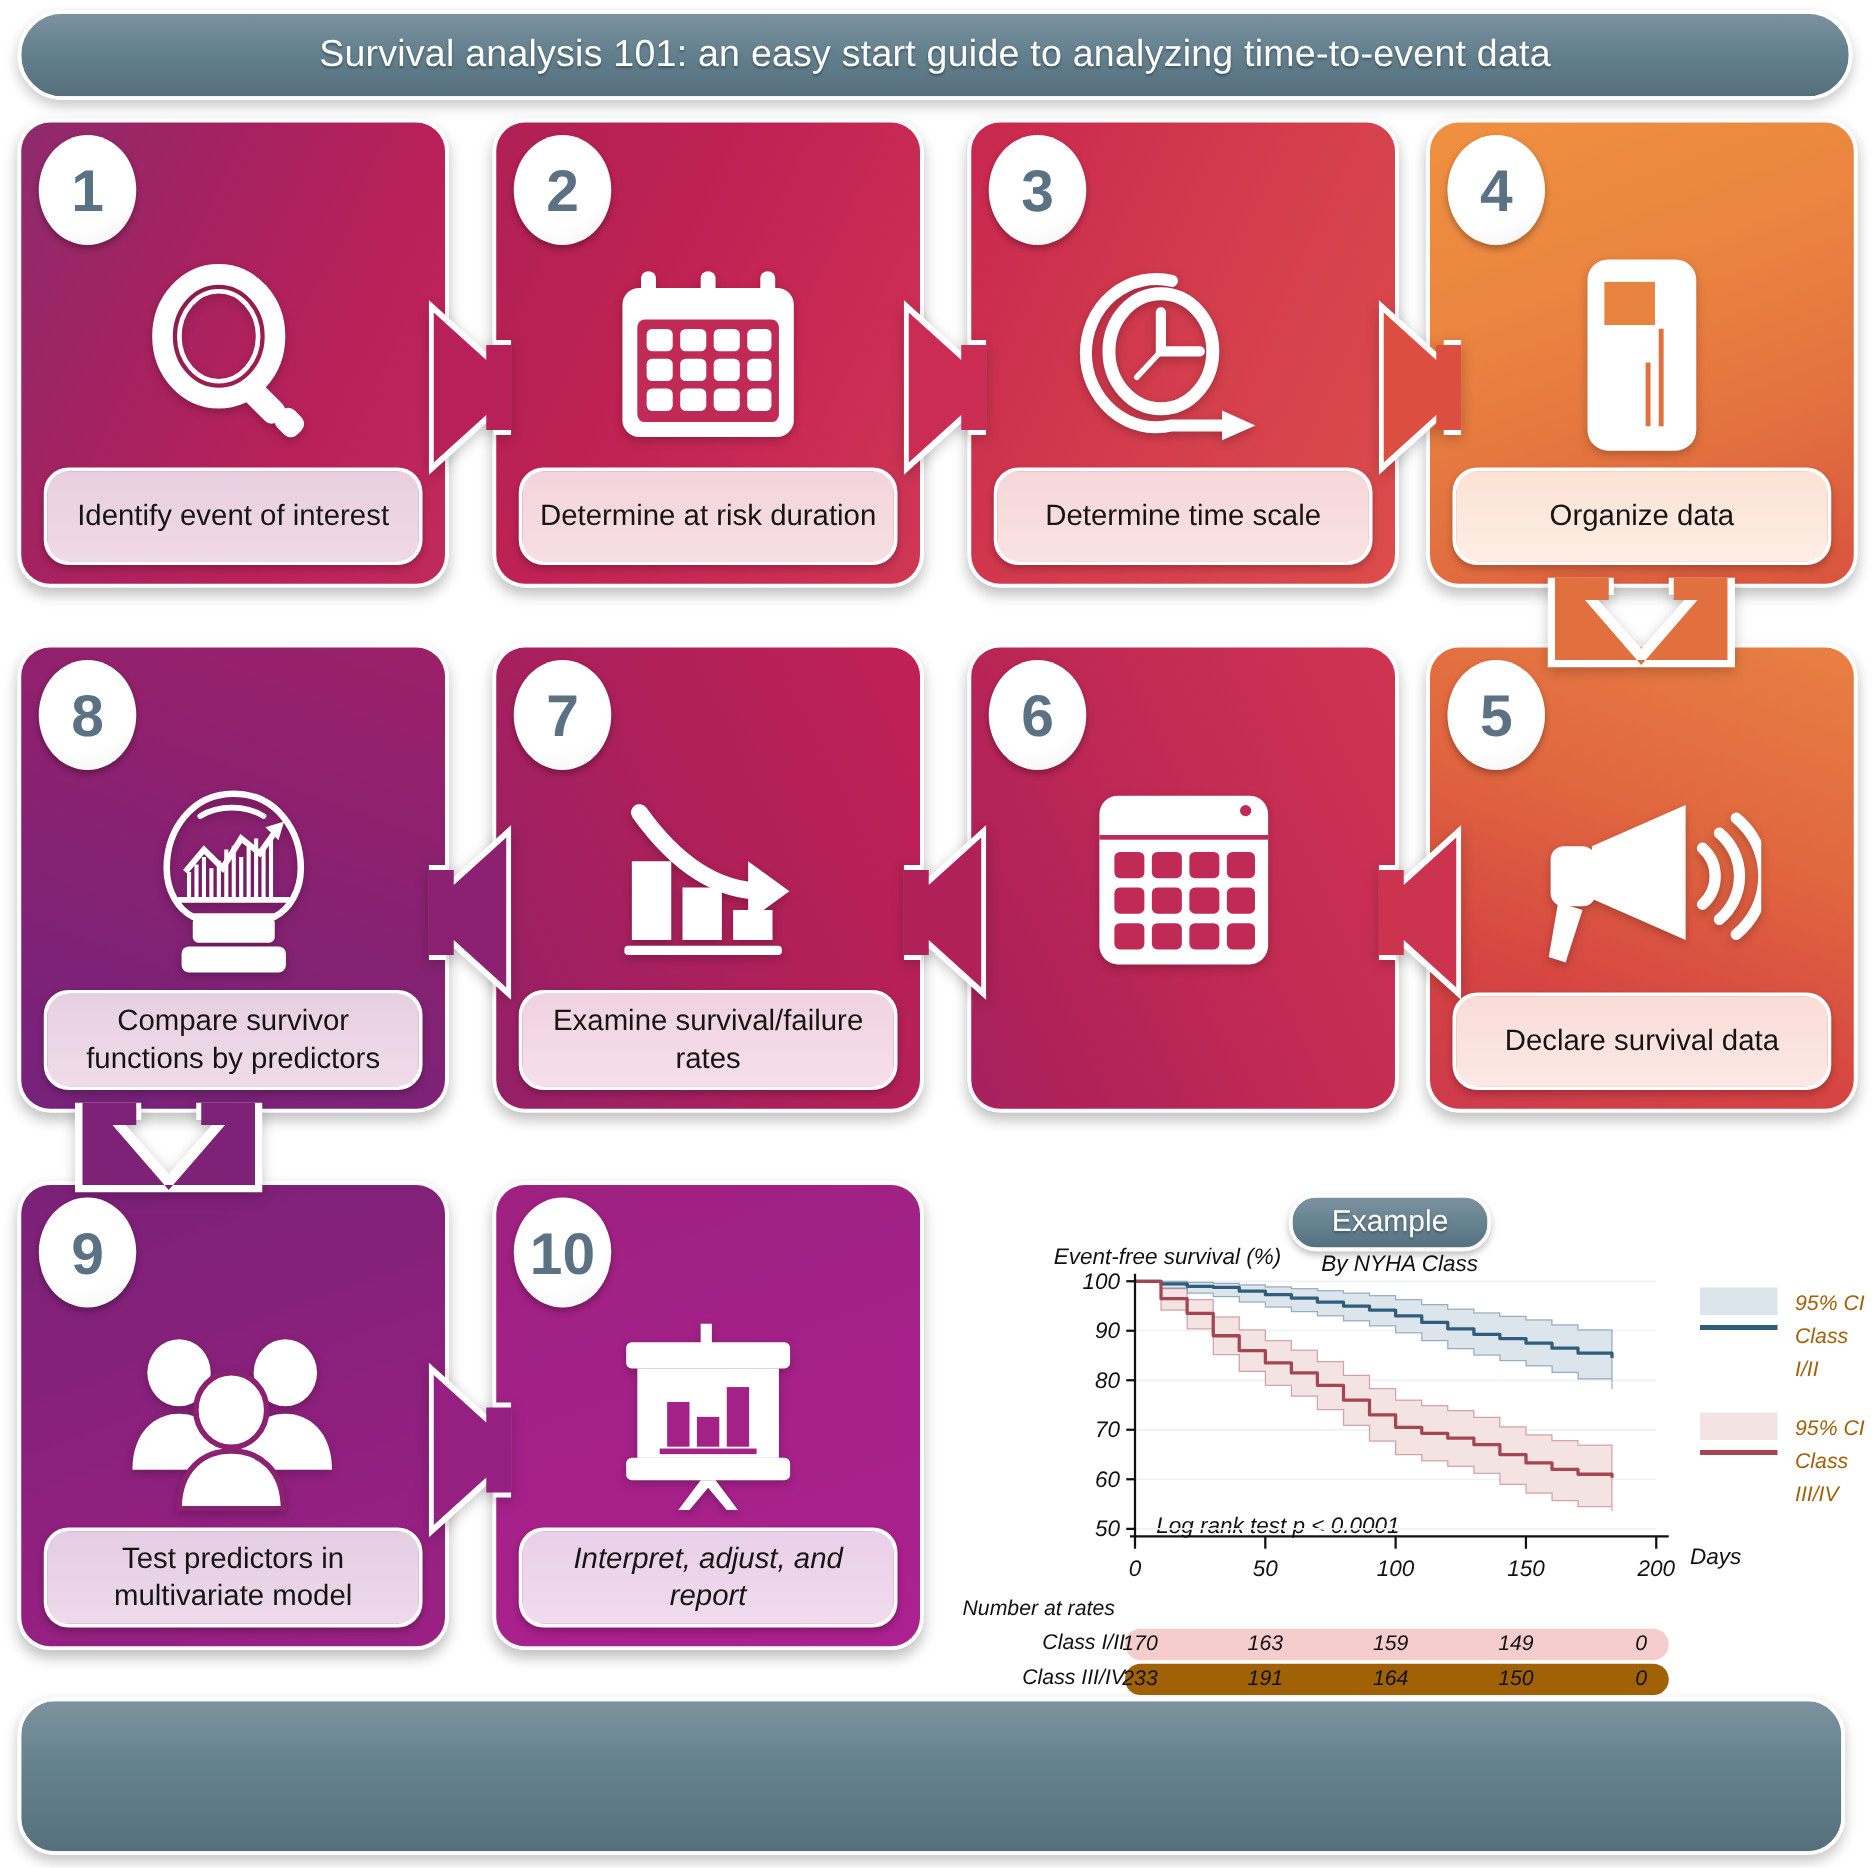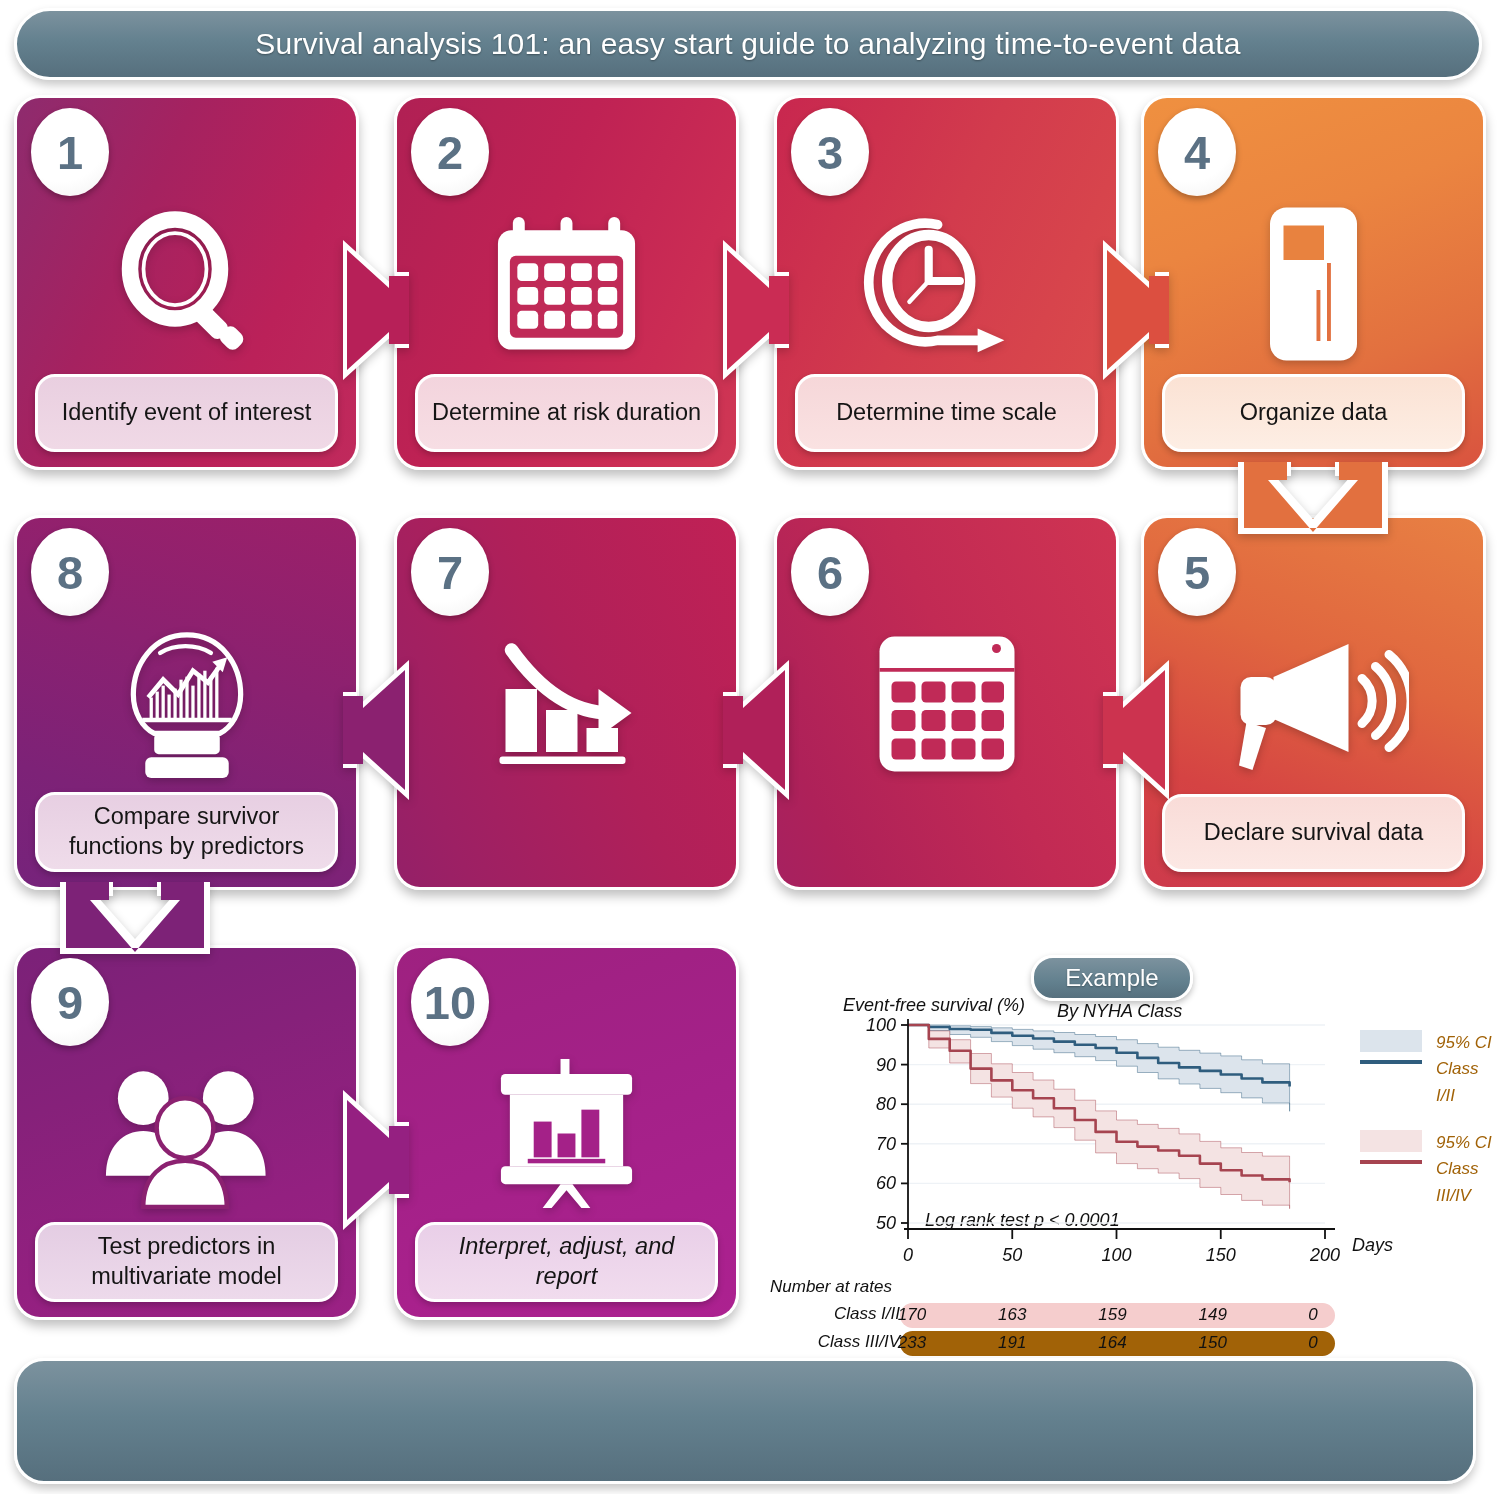--- a/index.html
+++ b/index.html
@@ -270,20 +270,21 @@
   <div class="icon-wrap">
     <svg width="160" height="150" viewBox="0 0 106 100">
       <path d="M16 14 C36 42 58 56 82 56" fill="none" stroke="#fff" stroke-width="9" stroke-linecap="round"></path>
       <path d="M74 40 L96 56 L74 72 Z" fill="#fff"></path>
       <rect x="12" y="40" width="21" height="42" fill="#fff"></rect>
       <rect x="39" y="54" width="21" height="28" fill="#fff"></rect>
       <rect x="66" y="66" width="21" height="16" fill="#fff"></rect>
       <rect x="8" y="85" width="84" height="5" rx="2" fill="#fff"></rect>
     </svg>
   </div>
+  <div class="pill">Examine survival/failure rates</div>
 </div>
 
 <div class="card" id="card8" style="left:14px;top:515px;">
   <div class="body"></div>
   <div class="num">8</div>
   <div class="icon-wrap">
     <svg width="150" height="155" viewBox="0 0 100 104">
       <path d="M50 6 C73 6 86 26 86 46 C86 58 80 68 72 72 L28 72 C20 68 14 58 14 46 C14 26 27 6 50 6 Z" fill="none" stroke="#fff" stroke-width="3.5"></path>
       <path d="M32 18 C42 12 56 12 66 18" fill="none" stroke="#fff" stroke-width="3" stroke-linecap="round"></path>
       <g stroke="#fff" stroke-width="2.2">

